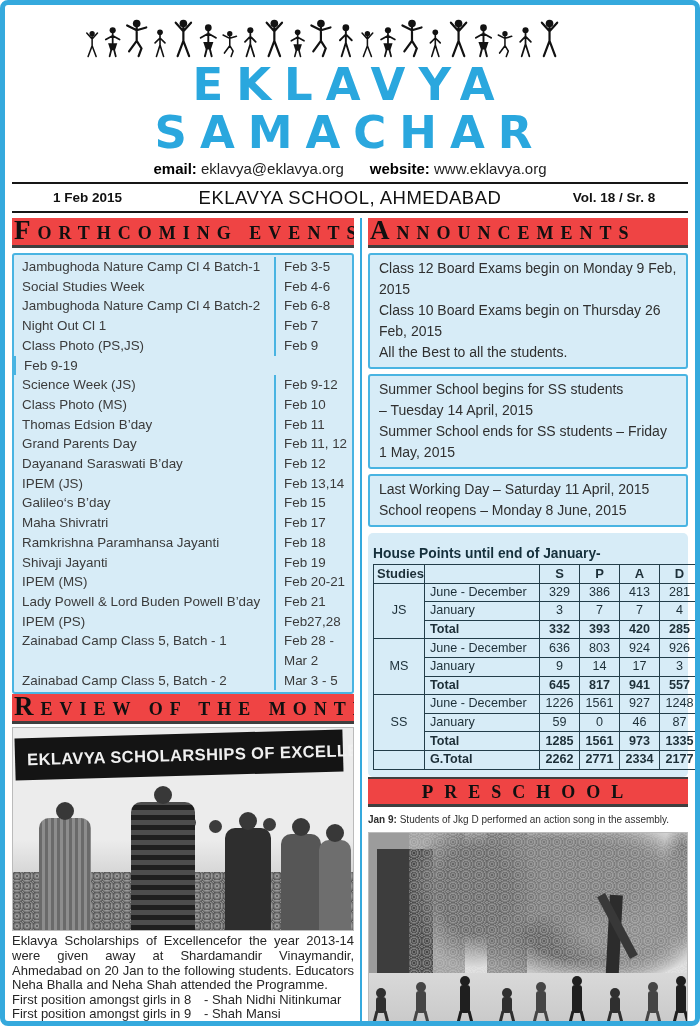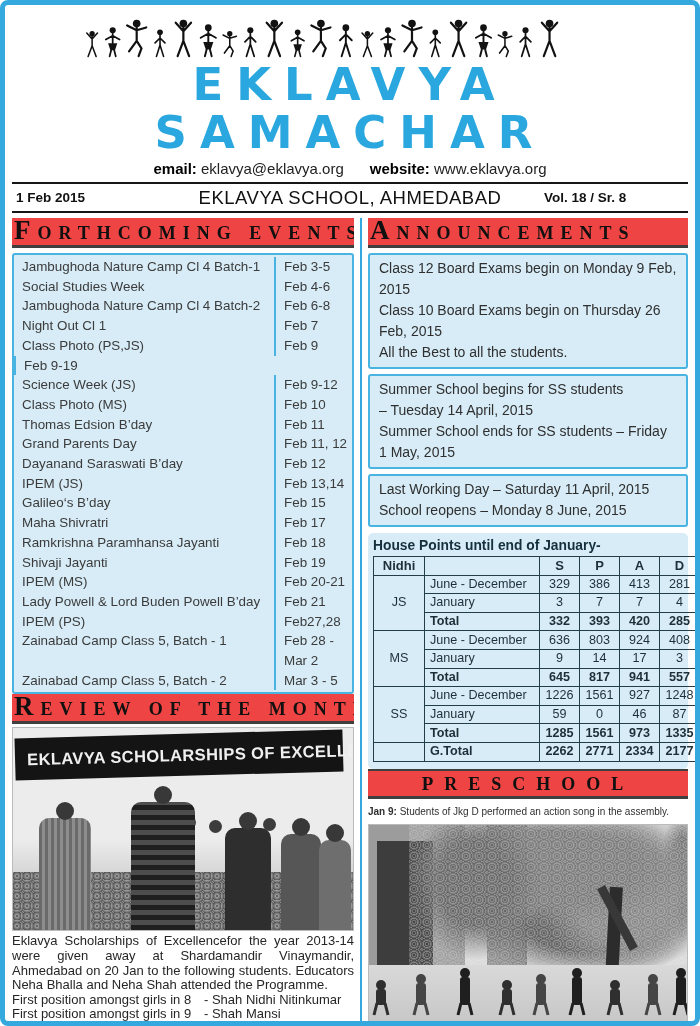--- a/index.html
+++ b/index.html
@@ -10,22 +10,22 @@
   .dancers-wrap{text-align:center;margin-top:8px;height:44px;}
   .dancers-wrap svg{height:44px;}
   h1.title{margin:2px 0 0;text-align:center;color:#2aa7de;font-size:45px;line-height:48px;
            font-weight:bold;letter-spacing:13px;word-spacing:26px;font-family:"DejaVu Sans",sans-serif;}
   .contact{margin:3px 0 5px;text-align:center;font-size:15px;color:#222;}
   .contact b{color:#000;}
   .contact .gap{display:inline-block;width:26px;}
   
   .dateline{display:flex;align-items:center;border-top:2px solid #161616;border-bottom:2px solid #161616;
             height:27px;font-size:13.5px;color:#111;padding:0 4px;}
-  .dl-left,.dl-right{font-weight:bold;width:140px;}
-  .dl-right{text-align:left;}
+  .dl-left,.dl-right{font-weight:bold;width:140px;margin-left:37px;}
+  .dl-right{text-align:center;}
   .dl-center{flex:1;text-align:center;font-size:18.5px;letter-spacing:0.5px;}
   
   .main{display:flex;margin-top:5px;}
   .col-left{width:348px;padding-right:6px;box-sizing:border-box;}
   .col-right{flex:1;border-left:2px solid #35a9dd;padding-left:6px;min-width:0;}
   
   h2.sec{margin:0;background:#ef4444;border-bottom:3px solid #3f3f3f;color:#101010;
          font-family:"Liberation Serif",serif;font-size:18px;font-weight:bold;
          letter-spacing:7px;line-height:23px;padding:1px 2px 0 2px;white-space:nowrap;overflow:hidden;}
   h2.sec::first-letter{font-size:27px;}
@@ -59,21 +59,21 @@
   .head-s{position:absolute;width:13px;height:13px;border-radius:50%;background:#3c3c3c;}
   .review-text{margin:3px 0 0;font-size:13px;line-height:14.6px;color:#262626;text-align:justify;}
   .pos-row{display:flex;font-size:13px;line-height:14.6px;color:#262626;}
   .pos-label{width:192px;flex:none;}
   .pos-name{flex:1;}
   
   .ann-box{margin-top:5px;border:2px solid #49b4e2;border-radius:3px;background:#d7ecf7;
            padding:3px 9px 4px;font-size:14px;color:#2f2f2f;}
   .ann-box p{margin:0;line-height:21px;}
   
-  .hp-panel{margin-top:6px;background:#d7ecf7;border-radius:5px;padding:4px 5px 7px;}
+  .hp-panel{margin-top:6px;background:#d7ecf7;border-radius:5px;padding:12px 5px 7px;}
   .hp-heading{margin:1px 0 3px;font-weight:bold;font-size:13.8px;color:#15303c;}
   table.hp{width:100%;border-collapse:collapse;font-size:12.6px;color:#1d2f38;table-layout:fixed;}
   table.hp td,table.hp th{border:1.6px solid #233d49;padding:0 3px;height:17.6px;line-height:15px;}
   table.hp th{font-size:13px;}
   .hp .school{width:44px;text-align:center;}
   .hp .lbl{width:106px;text-align:left;padding-left:5px;white-space:nowrap;overflow:hidden;}
   .hp .num{width:33px;text-align:center;}
   .hp .tot{width:40px;text-align:center;}
   .hp .b{font-weight:bold;}
   
@@ -344,21 +344,21 @@
             <p>Last Working Day – Saturday 11 April, 2015</p>
             <p>School reopens – Monday 8 June, 2015</p>
           </div>
         </div>
 
       <div class="hp-panel">
         <p class="hp-heading">House Points until end of January-</p>
         <table class="hp" id="hp-table">
             <tbody>
               <tr>
-                <th class="school">Nidhi</th>
+                <th class="school">Studies</th>
                 <th class="lbl"></th>
                 <th class="num">S</th>
                 <th class="num">P</th>
                 <th class="num">A</th>
                 <th class="num">D</th>
                 <th class="tot">Total</th>
               </tr>
               <tr>
                 <td class="school" rowspan="3">JS</td>
                 <td class="lbl">June - December</td>
@@ -383,21 +383,21 @@
                 <td class="num b">420</td>
                 <td class="num b">285</td>
                 <td class="tot b">1430</td>
               </tr>
               <tr>
                 <td class="school" rowspan="3">MS</td>
                 <td class="lbl">June - December</td>
                 <td class="num">636</td>
                 <td class="num">803</td>
                 <td class="num">924</td>
-                <td class="num">408</td>
+                <td class="num">926</td>
                 <td class="tot"></td>
               </tr>
               <tr>
                 <td class="lbl">January</td>
                 <td class="num">9</td>
                 <td class="num">14</td>
                 <td class="num">17</td>
                 <td class="num">3</td>
                 <td class="tot"></td>
               </tr>

